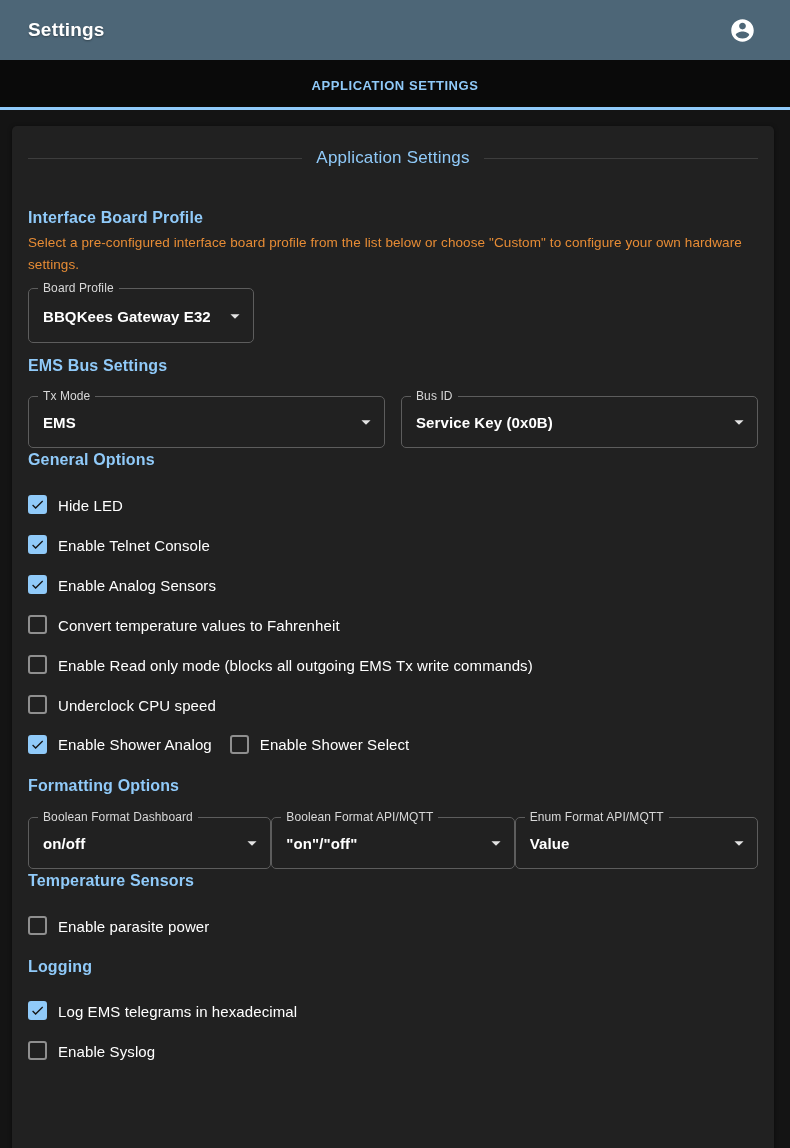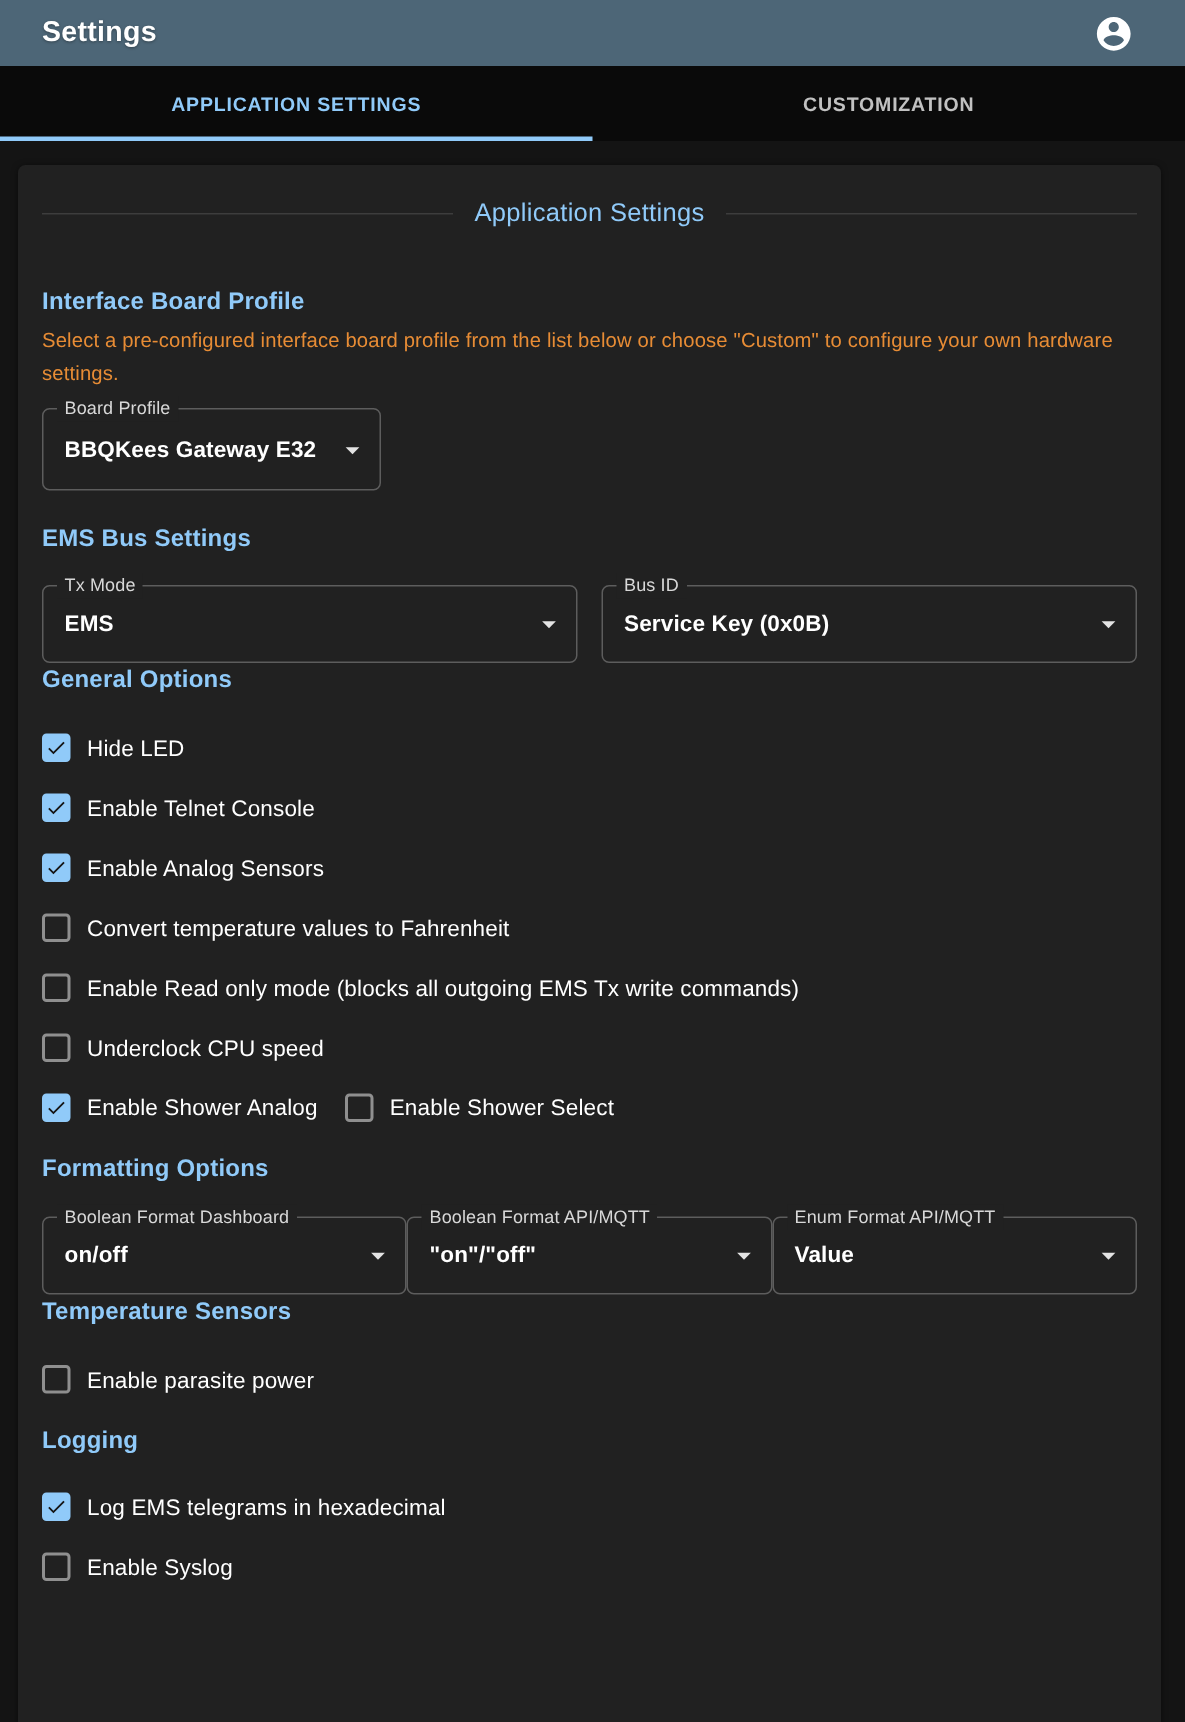--- a/index.html
+++ b/index.html
@@ -13,21 +13,21 @@
   }
   *{margin:0;padding:0;box-sizing:border-box;}
   html,body{width:790px;height:1148px;overflow:hidden;}
   body{
     background:var(--page-bg);
     font-family:"Liberation Sans", sans-serif;
     -webkit-font-smoothing:antialiased;
   }
   
   .appbar{
-    height:44px;background:var(--header-bg);
+    height:60px;background:var(--header-bg);
     display:flex;align-items:center;
     padding:0 28px 0 28px;
     box-shadow:0 2px 4px rgba(0,0,0,.35);
   }
   .appbar-title{
     color:#fff;font-size:19px;font-weight:700;letter-spacing:.2px;
     text-shadow:0 1px 2px rgba(0,0,0,.35);
   }
   .appbar-spacer{flex:1;}
   .icon-btn{
@@ -51,21 +51,21 @@
   .card{
     margin:16px 16px 0 12px;width:762px;min-height:1100px;
     background:var(--card-bg);border-radius:5px;
     padding:16px 16px 30px 16px;
     box-shadow:0 1px 4px rgba(0,0,0,.5);
   }
   .page-title-row{display:flex;align-items:center;gap:14px;margin-top:3px;height:26px;}
   .page-title-row .rule{flex:1;height:1px;background:#3d3d3d;}
   .page-title{color:var(--accent);font-size:17px;font-weight:500;letter-spacing:.2px;white-space:nowrap;}
   .sec-h{color:var(--accent);font-size:16px;font-weight:700;line-height:24px;letter-spacing:.15px;}
-  .mt35{margin-top:35px}.mt11{margin-top:21px}.mt27{}
+  .mt35{margin-top:35px}.mt11{margin-top:11px}.mt27{}
   .mt20{margin-top:20px}.mt19{margin-top:19px}.mt18{margin-top:18px}
   .mt12{margin-top:12px}.mt2{margin-top:2px}.mt1{margin-top:1px}
   .warn-text{
     color:var(--warning);font-size:13.5px;line-height:22px;letter-spacing:.1px;
     margin-top:2px;max-width:732px;
   }
   
   .sel{
     position:relative;height:52px;border:1px solid var(--border-gray);
     border-radius:5px;cursor:pointer;background:var(--card-bg);
@@ -112,23 +112,20 @@
         <path d="M12 2C6.48 2 2 6.48 2 12s4.48 10 10 10 10-4.48 10-10S17.52 2 12 2zm0 3c1.66 0 3 1.34 3 3s-1.34 3-3 3-3-1.34-3-3 1.34-3 3-3zm0 14.2c-2.5 0-4.71-1.28-6-3.22.03-1.99 4-3.08 6-3.08 1.99 0 5.97 1.09 6 3.08-1.29 1.94-3.5 3.22-6 3.22z"></path>
       </svg>
     </span>
   </button>
 </header>
 
 <nav class="tabs">
   <div class="tab is-on">
     <span>APPLICATION SETTINGS</span>
   </div>
-  <div class="tab">
-    <span>CUSTOMIZATION</span>
-  </div>
 </nav>
 
 <main class="card">
 
   <div class="page-title-row">
     <span class="rule"></span>
     <span class="page-title">Application Settings</span>
     <span class="rule"></span>
   </div>
 

